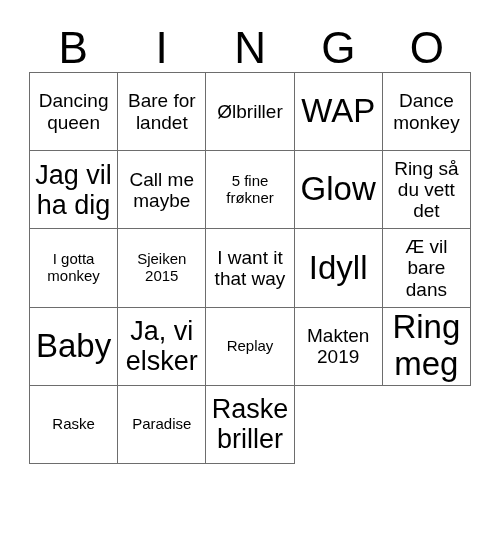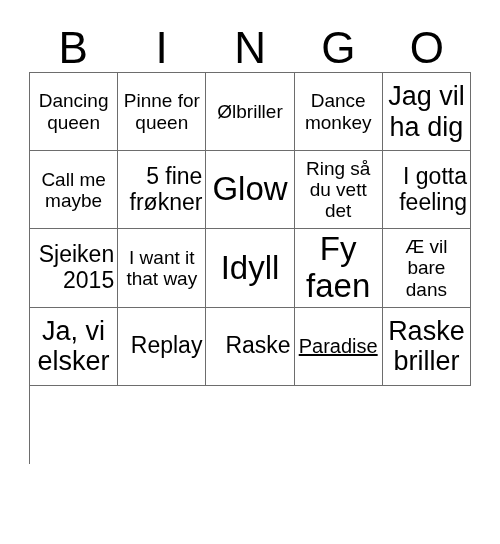--- a/index.html
+++ b/index.html
@@ -76,47 +76,50 @@
     display: block;
     width: 100%;
     line-height: 1.12;
     word-break: break-word;
     hyphens: none;
   }
 
   
   .fs-xxl .cell-text { font-size: 33px; }
   .fs-xl  .cell-text { font-size: 27px; }
-  .fs-lg  .cell-text { font-size: 23px; text-align: right; }
+  .fs-lg  .cell-text { font-size: 15px; }
   .fs-md  .cell-text { font-size: 19px; }
-  .fs-sm  .cell-text { font-size: 20px; text-decoration: underline; }
+  .fs-sm  .cell-text { font-size: 15px; }
 </style>
 </head>
 <body>
 
 <div id="bingo-card">
 
   <div id="bingo-header">
     <div class="header-cell">B</div>
     <div class="header-cell">I</div>
     <div class="header-cell">N</div>
     <div class="header-cell">G</div>
     <div class="header-cell">O</div>
   </div>
 
   <div id="bingo-grid">
 
     <div class="bingo-cell fs-md">
         <span class="cell-text">Dancing queen</span>
       </div>
     <div class="bingo-cell fs-md">
-        <span class="cell-text">Pinne for queen</span>
+        <span class="cell-text">Bare for landet</span>
       </div>
     <div class="bingo-cell fs-md">
         <span class="cell-text">Ølbriller</span>
+      </div>
+    <div class="bingo-cell fs-xxl">
+        <span class="cell-text">WAP</span>
       </div>
     <div class="bingo-cell fs-md">
         <span class="cell-text">Dance monkey</span>
       </div>
 
     <div class="bingo-cell fs-xl">
         <span class="cell-text">Jag vil ha dig</span>
       </div>
     <div class="bingo-cell fs-md">
         <span class="cell-text">Call me maybe</span>
@@ -125,45 +128,51 @@
         <span class="cell-text">5 fine frøkner</span>
       </div>
     <div class="bingo-cell fs-xxl">
         <span class="cell-text">Glow</span>
       </div>
 
     <div class="bingo-cell fs-md">
         <span class="cell-text">Ring så du vett det</span>
       </div>
     <div class="bingo-cell fs-lg">
-        <span class="cell-text">I gotta feeling</span>
+        <span class="cell-text">I gotta monkey</span>
       </div>
     <div class="bingo-cell fs-lg">
         <span class="cell-text">Sjeiken 2015</span>
       </div>
     <div class="bingo-cell fs-md">
         <span class="cell-text">I want it that way</span>
       </div>
     <div class="bingo-cell fs-xxl">
         <span class="cell-text">Idyll</span>
       </div>
 
-    <div class="bingo-cell fs-xxl">
-        <span class="cell-text">Fy faen</span>
-      </div>
     <div class="bingo-cell fs-md">
         <span class="cell-text">Æ vil bare dans</span>
+      </div>
+    <div class="bingo-cell fs-xxl">
+        <span class="cell-text">Baby</span>
       </div>
     <div class="bingo-cell fs-xl">
         <span class="cell-text">Ja, vi elsker</span>
       </div>
     <div class="bingo-cell fs-lg">
         <span class="cell-text">Replay</span>
       </div>
 
+    <div class="bingo-cell fs-md">
+        <span class="cell-text">Makten 2019</span>
+      </div>
+    <div class="bingo-cell fs-xxl">
+        <span class="cell-text">Ring meg</span>
+      </div>
     <div class="bingo-cell fs-lg">
         <span class="cell-text">Raske</span>
       </div>
     <div class="bingo-cell fs-sm">
         <span class="cell-text">Paradise</span>
       </div>
     <div class="bingo-cell fs-xl">
         <span class="cell-text">Raske briller</span>
       </div>
   </div>

